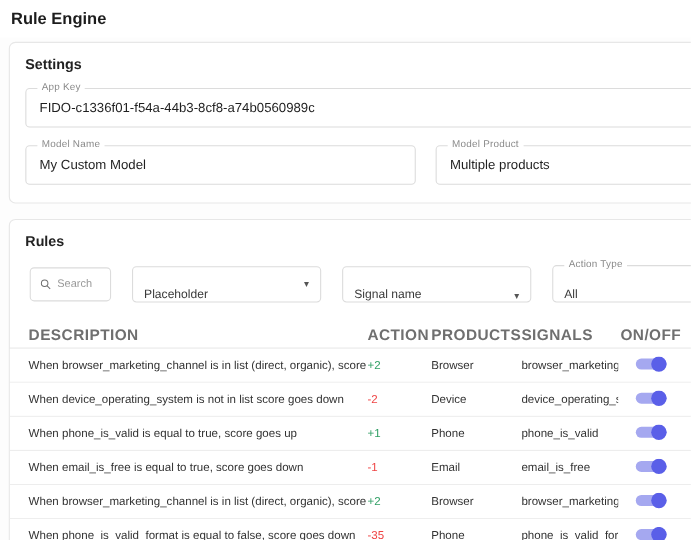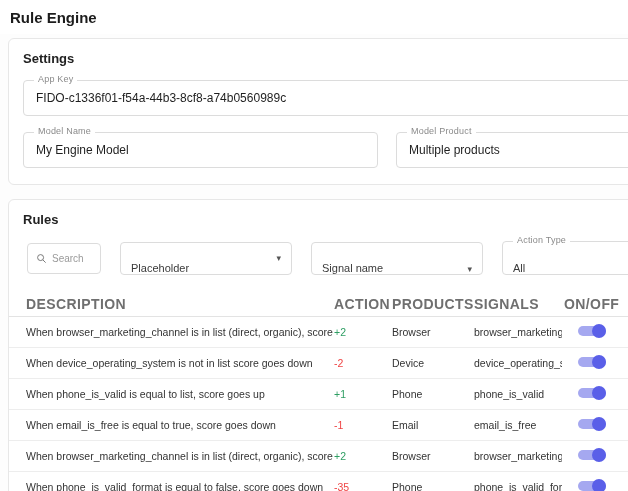--- a/index.html
+++ b/index.html
@@ -124,21 +124,21 @@
     <div class="section-heading">Settings</div>
 
     <div class="field appkey-field">
       <span class="field-label">App Key</span>
       <span class="field-value">FIDO-c1336f01-f54a-44b3-8cf8-a74b0560989c</span>
     </div>
 
     <div class="field-row">
       <div class="field model-name-field">
         <span class="field-label">Model Name</span>
-        <span class="field-value">My Engine Model</span>
+        <span class="field-value">My Custom Model</span>
       </div>
       <div class="field model-product-field">
         <span class="field-label">Model Product</span>
         <span class="field-value">Multiple products</span>
       </div>
     </div>
   </div>
 
   <div class="card rules-card">
     <div class="section-heading">Rules</div>
@@ -199,21 +199,21 @@
     <div class="cell signal">device_operating_system</div>
     <div class="cell onoff">
       <span class="switch">
         <span class="track"></span>
         <span class="knob"></span>
       </span>
     </div>
   </div>
 
   <div class="trow">
-    <div class="cell desc">When phone_is_valid is equal to list, score goes up</div>
+    <div class="cell desc">When phone_is_valid is equal to true, score goes up</div>
     <div class="cell action pos">+1</div>
     <div class="cell product">Phone</div>
     <div class="cell signal">phone_is_valid</div>
     <div class="cell onoff">
       <span class="switch">
         <span class="track"></span>
         <span class="knob"></span>
       </span>
     </div>
   </div>

